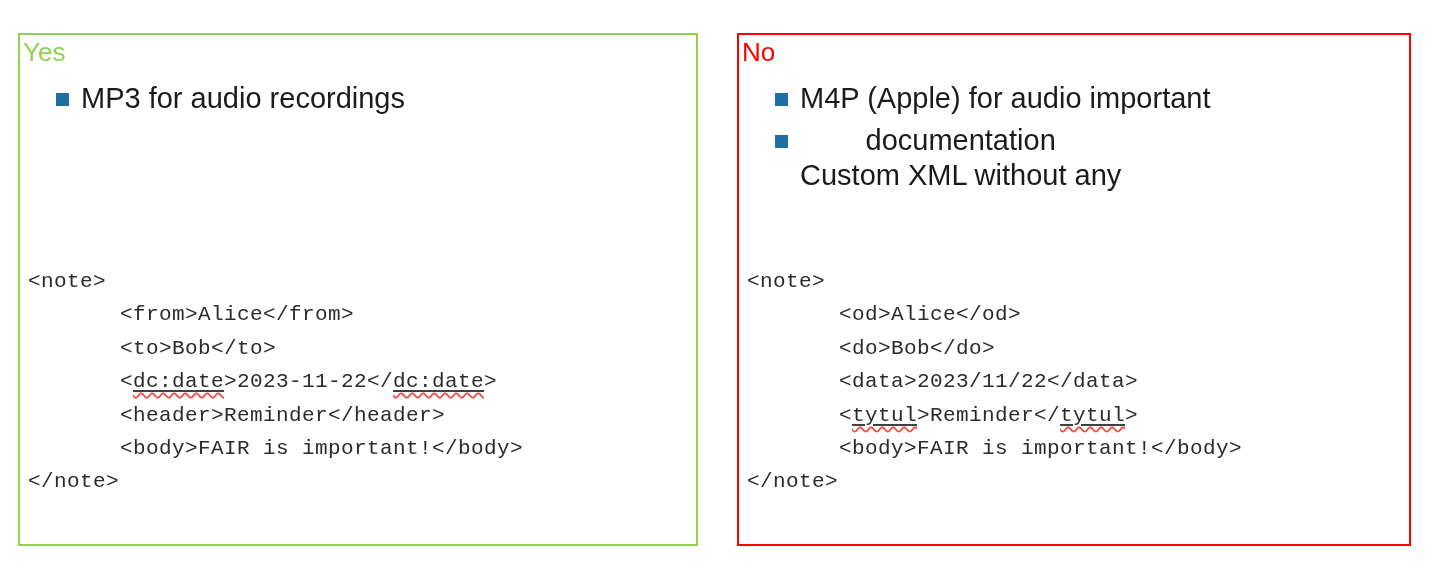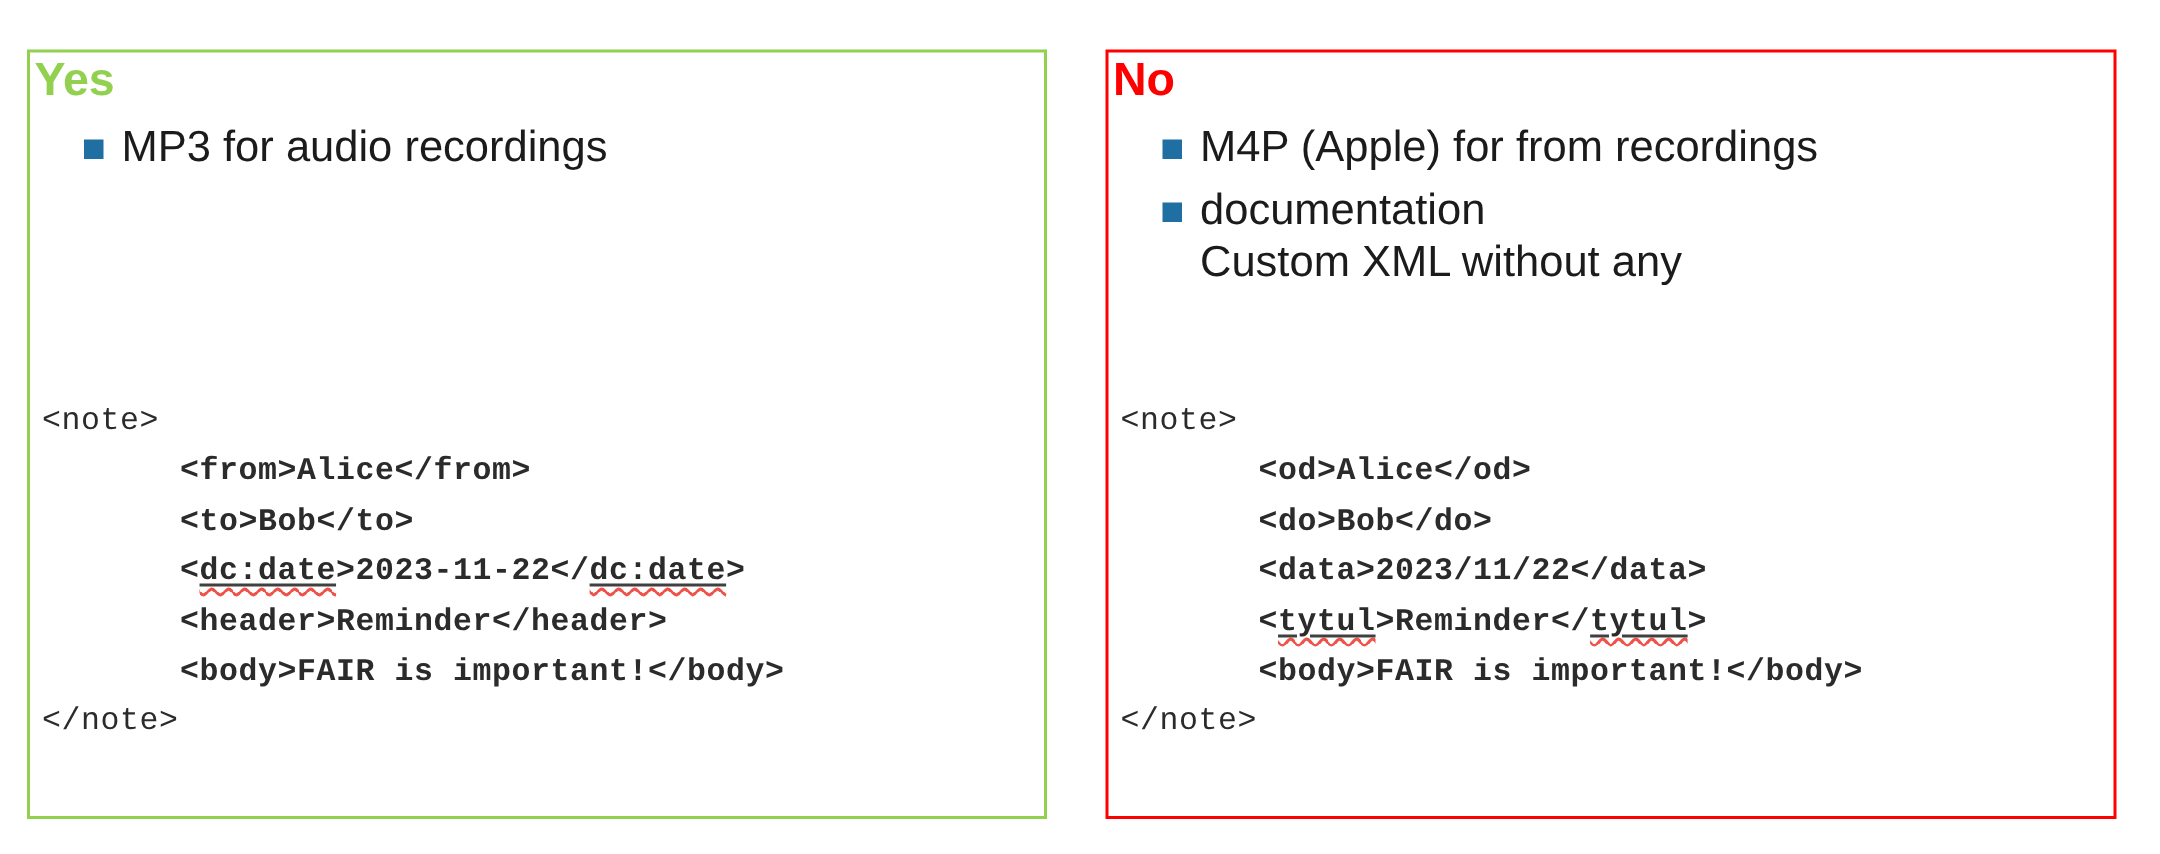--- a/index.html
+++ b/index.html
@@ -25,33 +25,34 @@
     height: 513px;
     border: 2px solid #888;
     background: var(--bg);
   }
   .panel.yes { left: 18px;  width: 680px; }
   .panel.no  { left: 737px; width: 674px; }
 
   .panel-heading {
     position: absolute;
     top: -1px; left: 3px;
-    font-size: 31px;
+    font-size: 26px;
     line-height: 37px;
-    font-weight: 700;
+    font-weight: 400;
     white-space: nowrap;
   }
 
   .bullets {
     position: absolute;
     top: 46px; left: 36px; right: 8px;
   }
   .bullet-item {
     display: flex;
     margin-bottom: 7px;
+    text-align: center;
   }
   .bullet-square {
     flex: 0 0 13px;
     width: 13px; height: 13px;
     margin-top: 12px;
     margin-right: 12px;
     background: var(--bullet);
   }
   .bullet-text {
     font-size: 29px;
@@ -63,21 +64,21 @@
     position: absolute;
     top: 230px; left: 8px;
     font-family: "Liberation Mono", "DejaVu Sans Mono", monospace;
     font-size: 21px;
     line-height: 33.4px;
     letter-spacing: 0.4px;
     color: var(--code-text);
     white-space: pre;
   }
   .code-line { height: 33.4px; }
-  .code-line.indent { padding-left: 92px; font-weight: bold; }
+  .code-line.indent { padding-left: 92px; }
 
   .u-wavy {
     text-decoration: underline;
     text-decoration-style: wavy;
     text-decoration-color: var(--squiggle);
     text-decoration-thickness: 1.5px;
     text-underline-offset: 5px;
   }
   .u-solid {
     text-decoration: underline;
@@ -103,21 +104,21 @@
     </div>
   <div class="code"><div class="code-line">&lt;note&gt;</div><div class="code-line indent">&lt;from&gt;Alice&lt;/from&gt;</div><div class="code-line indent">&lt;to&gt;Bob&lt;/to&gt;</div><div class="code-line indent">&lt;<span class="u-wavy"><span class="u-solid">dc:date</span></span>&gt;2023-11-22&lt;/<span class="u-wavy"><span class="u-solid">dc:date</span></span>&gt;</div><div class="code-line indent">&lt;header&gt;Reminder&lt;/header&gt;</div><div class="code-line indent">&lt;body&gt;FAIR is important!&lt;/body&gt;</div><div class="code-line">&lt;/note&gt;</div></div>
 </div>
 
 <div class="panel no" style="border-color: rgb(255, 0, 0);">
   <div class="panel-heading" style="color: rgb(255, 0, 0);">No</div>
   <div class="bullets">
       <div class="bullet-item">
         <span class="bullet-square"></span>
         <div class="bullet-text">
-          <div>M4P (Apple) for from recordings</div>
+          <div>M4P (Apple) for audio important</div>
         </div>
       </div>
       <div class="bullet-item">
         <span class="bullet-square"></span>
         <div class="bullet-text">
           <div>documentation</div>
           <div>Custom XML without any</div>
         </div>
       </div>
     </div>

